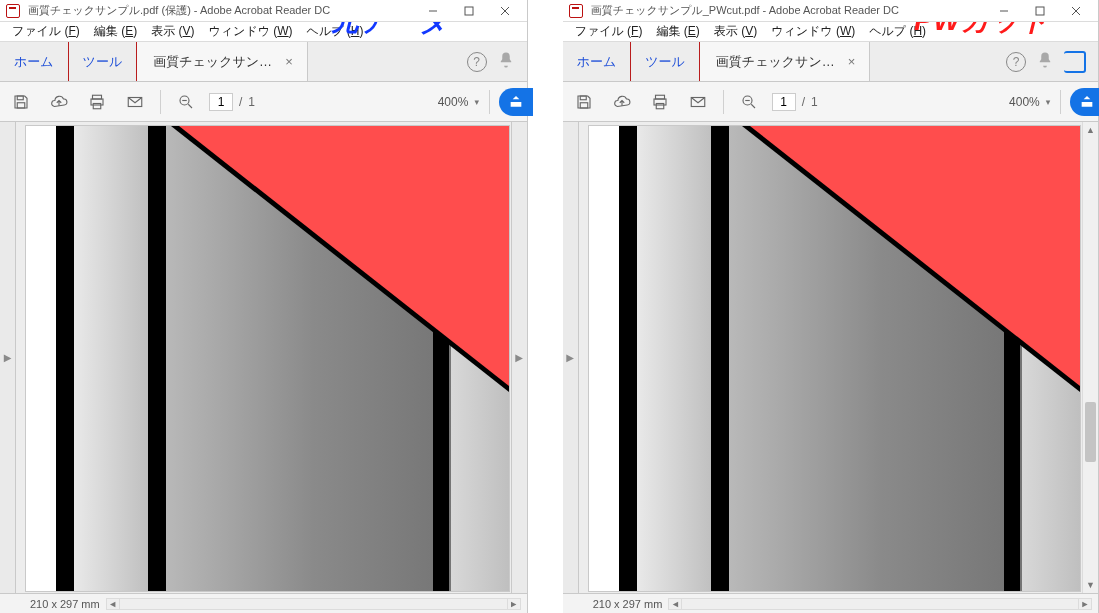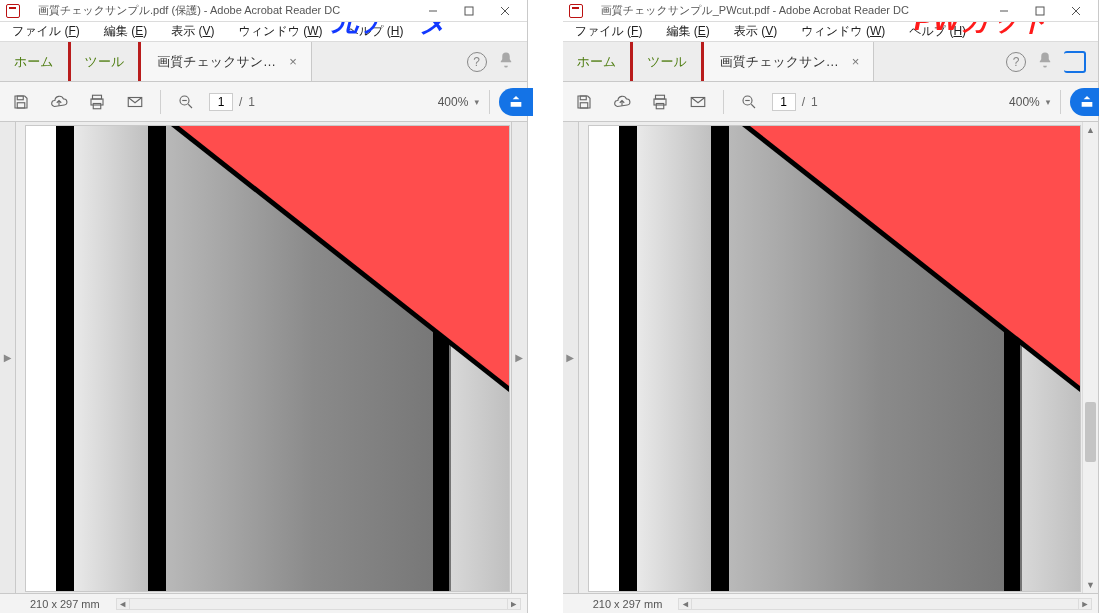--- a/index.html
+++ b/index.html
@@ -26,21 +26,21 @@
   
   .titlebar {
     height: 22px;
     display: flex;
     align-items: center;
     padding: 0 4px 0 6px;
     background: #fff;
     border-bottom: 1px solid #dcdcdc;
     color: #555;
     font-size: 11px;
-    gap: 18px;
+    gap: 8px;
     position: relative;
   }
   .titlebar .app-icon {
     width: 14px; height: 14px;
     border: 1px solid #b11;
     background: #fff;
     border-radius: 2px;
     position: relative;
   }
   .titlebar .app-icon::after{
@@ -64,42 +64,42 @@
     font-family: "Arial Black","Meiryo",sans-serif;
   }
   .ol-left { color:#1238ff; right:78px; }
   .ol-right{ color:#ff1a1a; right:48px; }
 
   
   .menubar {
     height: 20px;
     display: flex;
     align-items: center;
-    gap: 16px;
+    gap: 6px;
     padding: 0 8px;
     font-size: 12px;
     color: #222;
     border-bottom: 1px solid #dcdcdc;
   }
   .menuitem { padding: 0 4px; }
   .menuitem .mn { text-decoration: underline; }
 
   
   .tabstrip {
     height: 40px;
     background: #ededed;
     border-bottom: 1px solid #c9c9c9;
     display: flex;
     align-items: stretch;
   }
   .tabstrip .seg {
     display:flex; align-items:center; justify-content:center;
     padding: 0 14px;
-    color:#4d7c0f; font-size:13px;
-    border-right: 3px solid #b91c1c;
+    color:#1d4ed8; font-size:13px;
+    border-right: 1px solid #b91c1c;
   }
   .doc-tab {
     display:flex; align-items:center; gap:8px;
     background:#f7f7f7;
     padding: 0 10px 0 16px;
     border-right:1px solid #c9c9c9;
     min-width: 170px;
   }
   .doc-tab .label { color:#333; font-size:13px; white-space:nowrap; overflow:hidden; text-overflow:ellipsis; max-width:120px;}
   .doc-tab .close { color:#777; font-size:13px; padding:2px 4px; }
@@ -177,21 +177,21 @@
 
   
   .vscroll{ width:16px;background:#f0f0f0;border-left:1px solid #dcdcdc;position:relative;}
   .vscroll .thumb{position:absolute;left:2px;right:2px;top:280px;height:60px;background:#c4c4c4;border-radius:2px;}
   .vscroll .arrow{position:absolute;left:0;right:0;height:16px;display:flex;align-items:center;justify-content:center;color:#777;font-size:9px;}
   .vscroll .up{top:0;} .vscroll .down{bottom:0;}
 
   
   .statusbar{
     height:20px;background:#f3f3f3;border-top:1px solid #c9c9c9;
-    display:flex;align-items:center;font-size:11px;color:#555; padding:0 6px; gap:10px;
+    display:flex;align-items:center;font-size:11px;color:#555; padding:0 6px; 
   }
   .statusbar .dims{ margin-left:24px;}
   .hscroll{ flex:1; height:12px; background:#efefef; border:1px solid #dcdcdc; position:relative; margin-left:6px;}
   .hscroll::before,.hscroll::after{content:"";position:absolute;top:0;bottom:0;width:14px;display:block;}
   .hs-arrow{position:absolute;top:-1px;width:14px;height:12px;display:flex;align-items:center;justify-content:center;color:#777;font-size:9px;background:#efefef;border:1px solid #dcdcdc;}
   .hs-left{left:-1px;} .hs-right{right:-1px;}
 </style>
 </head>
 <body>
 

